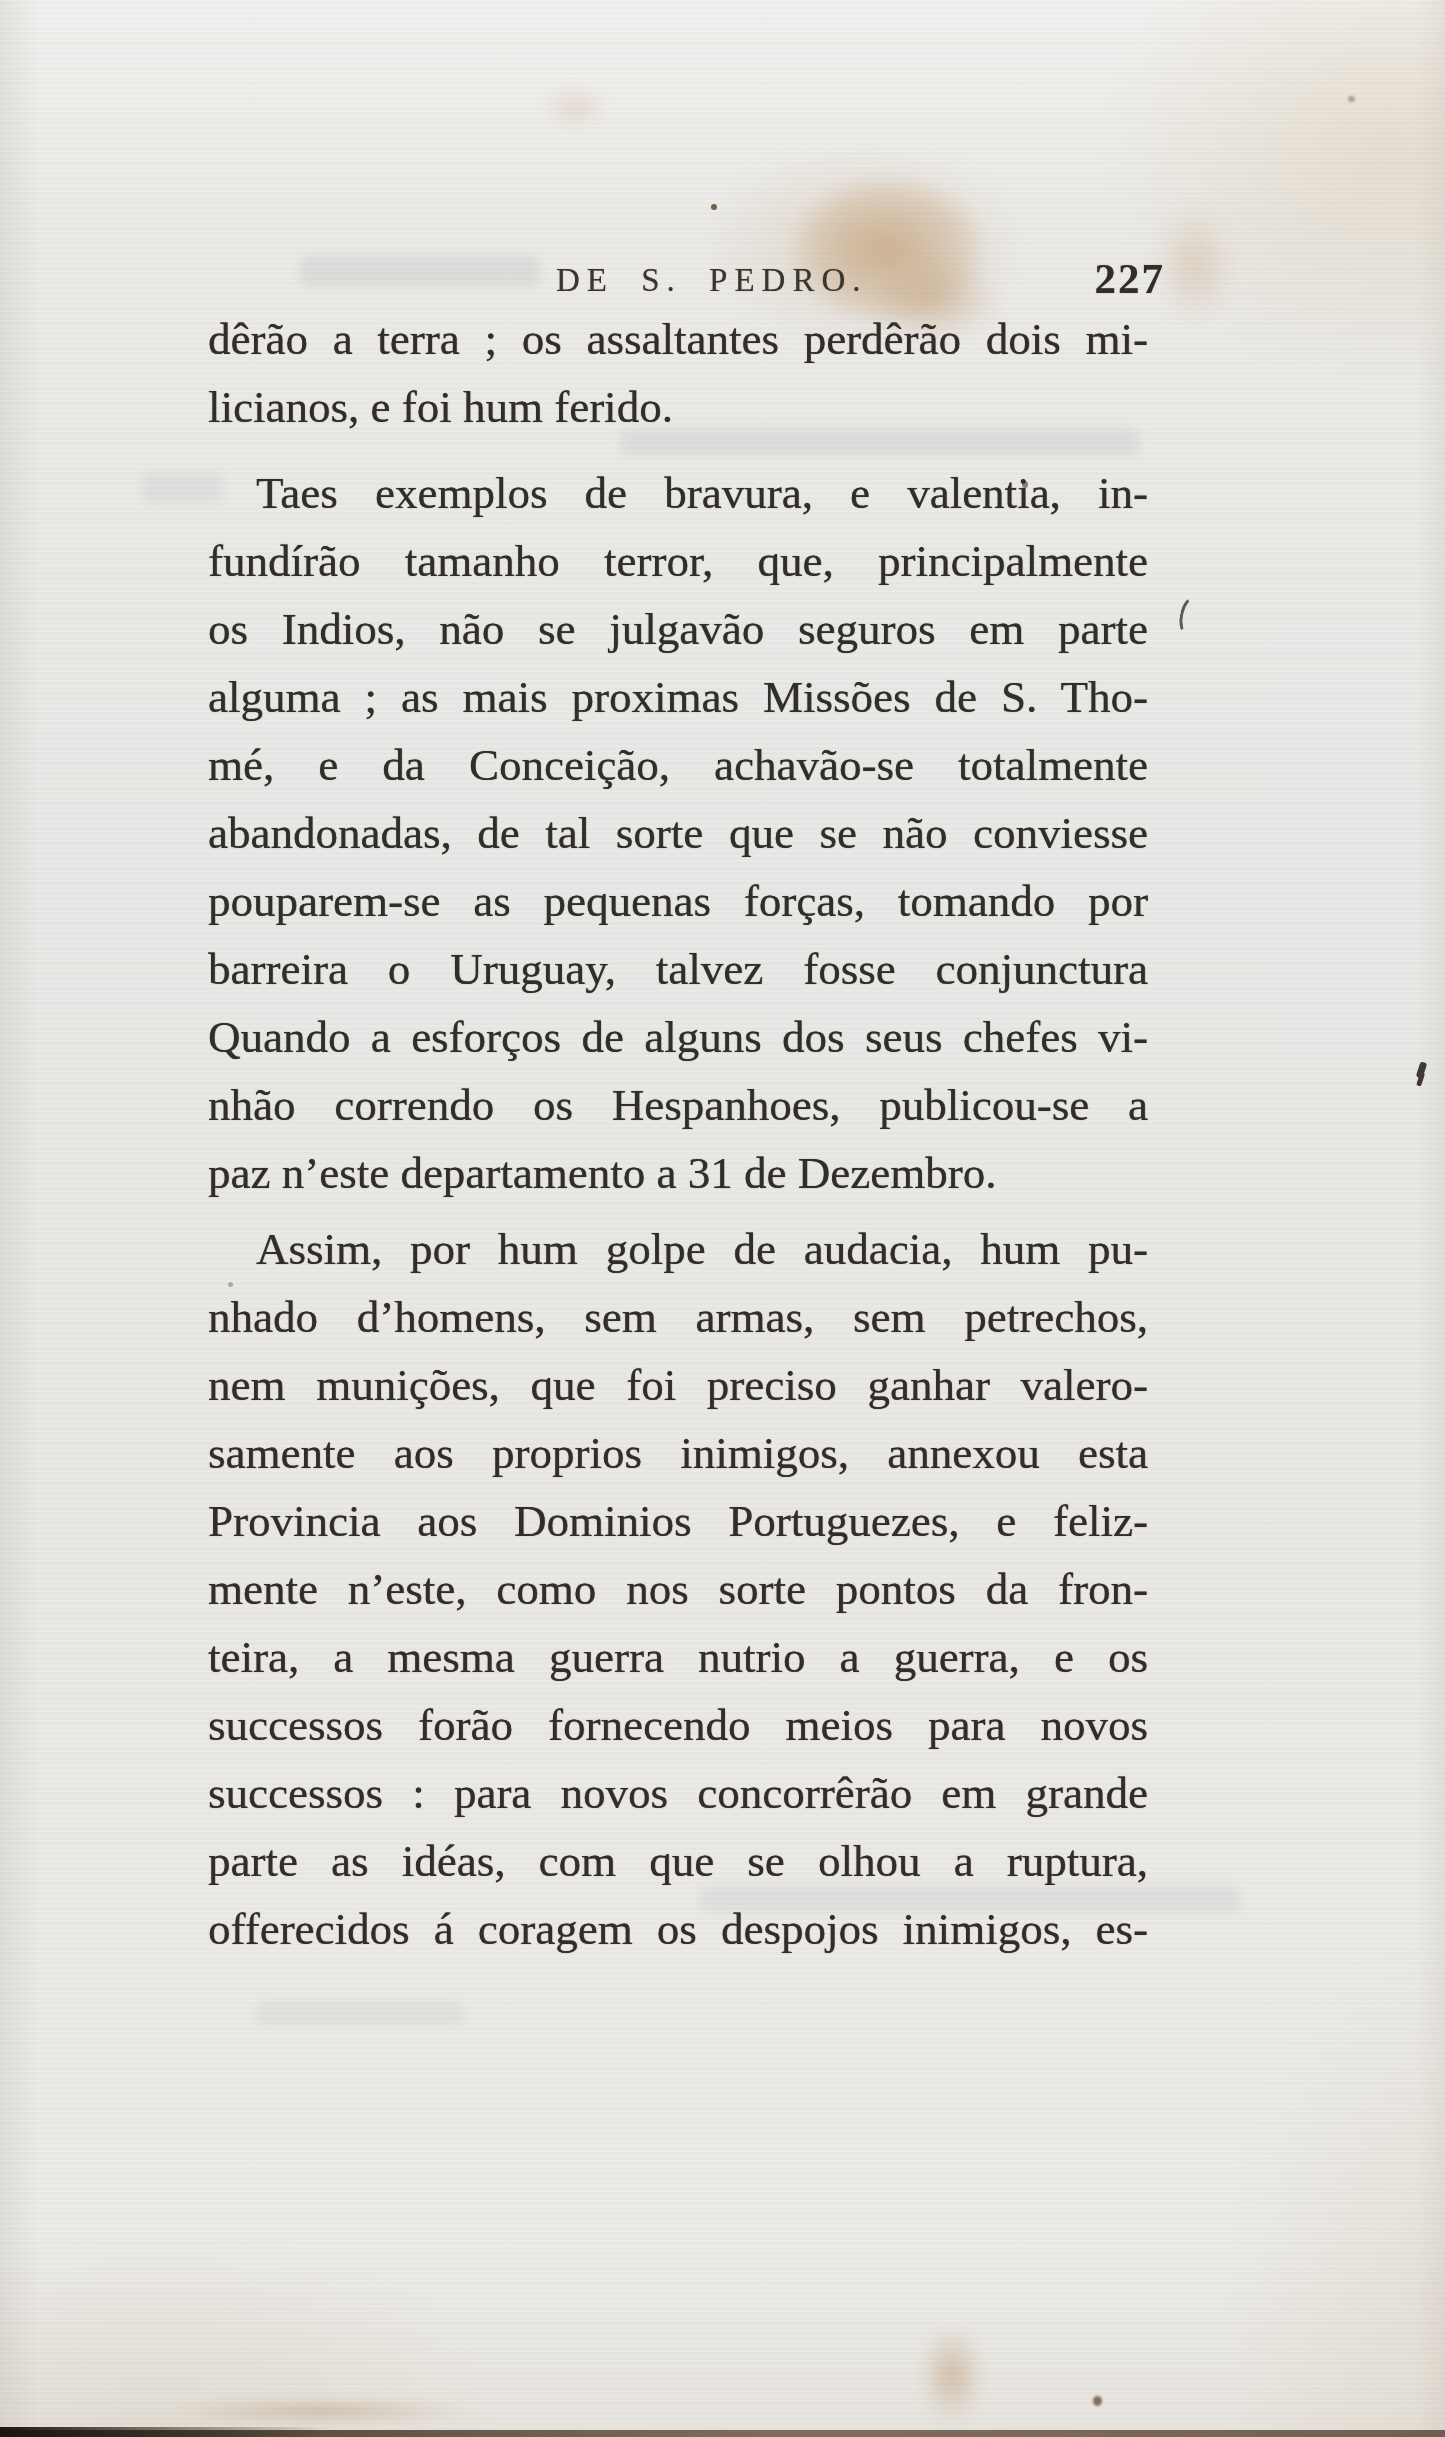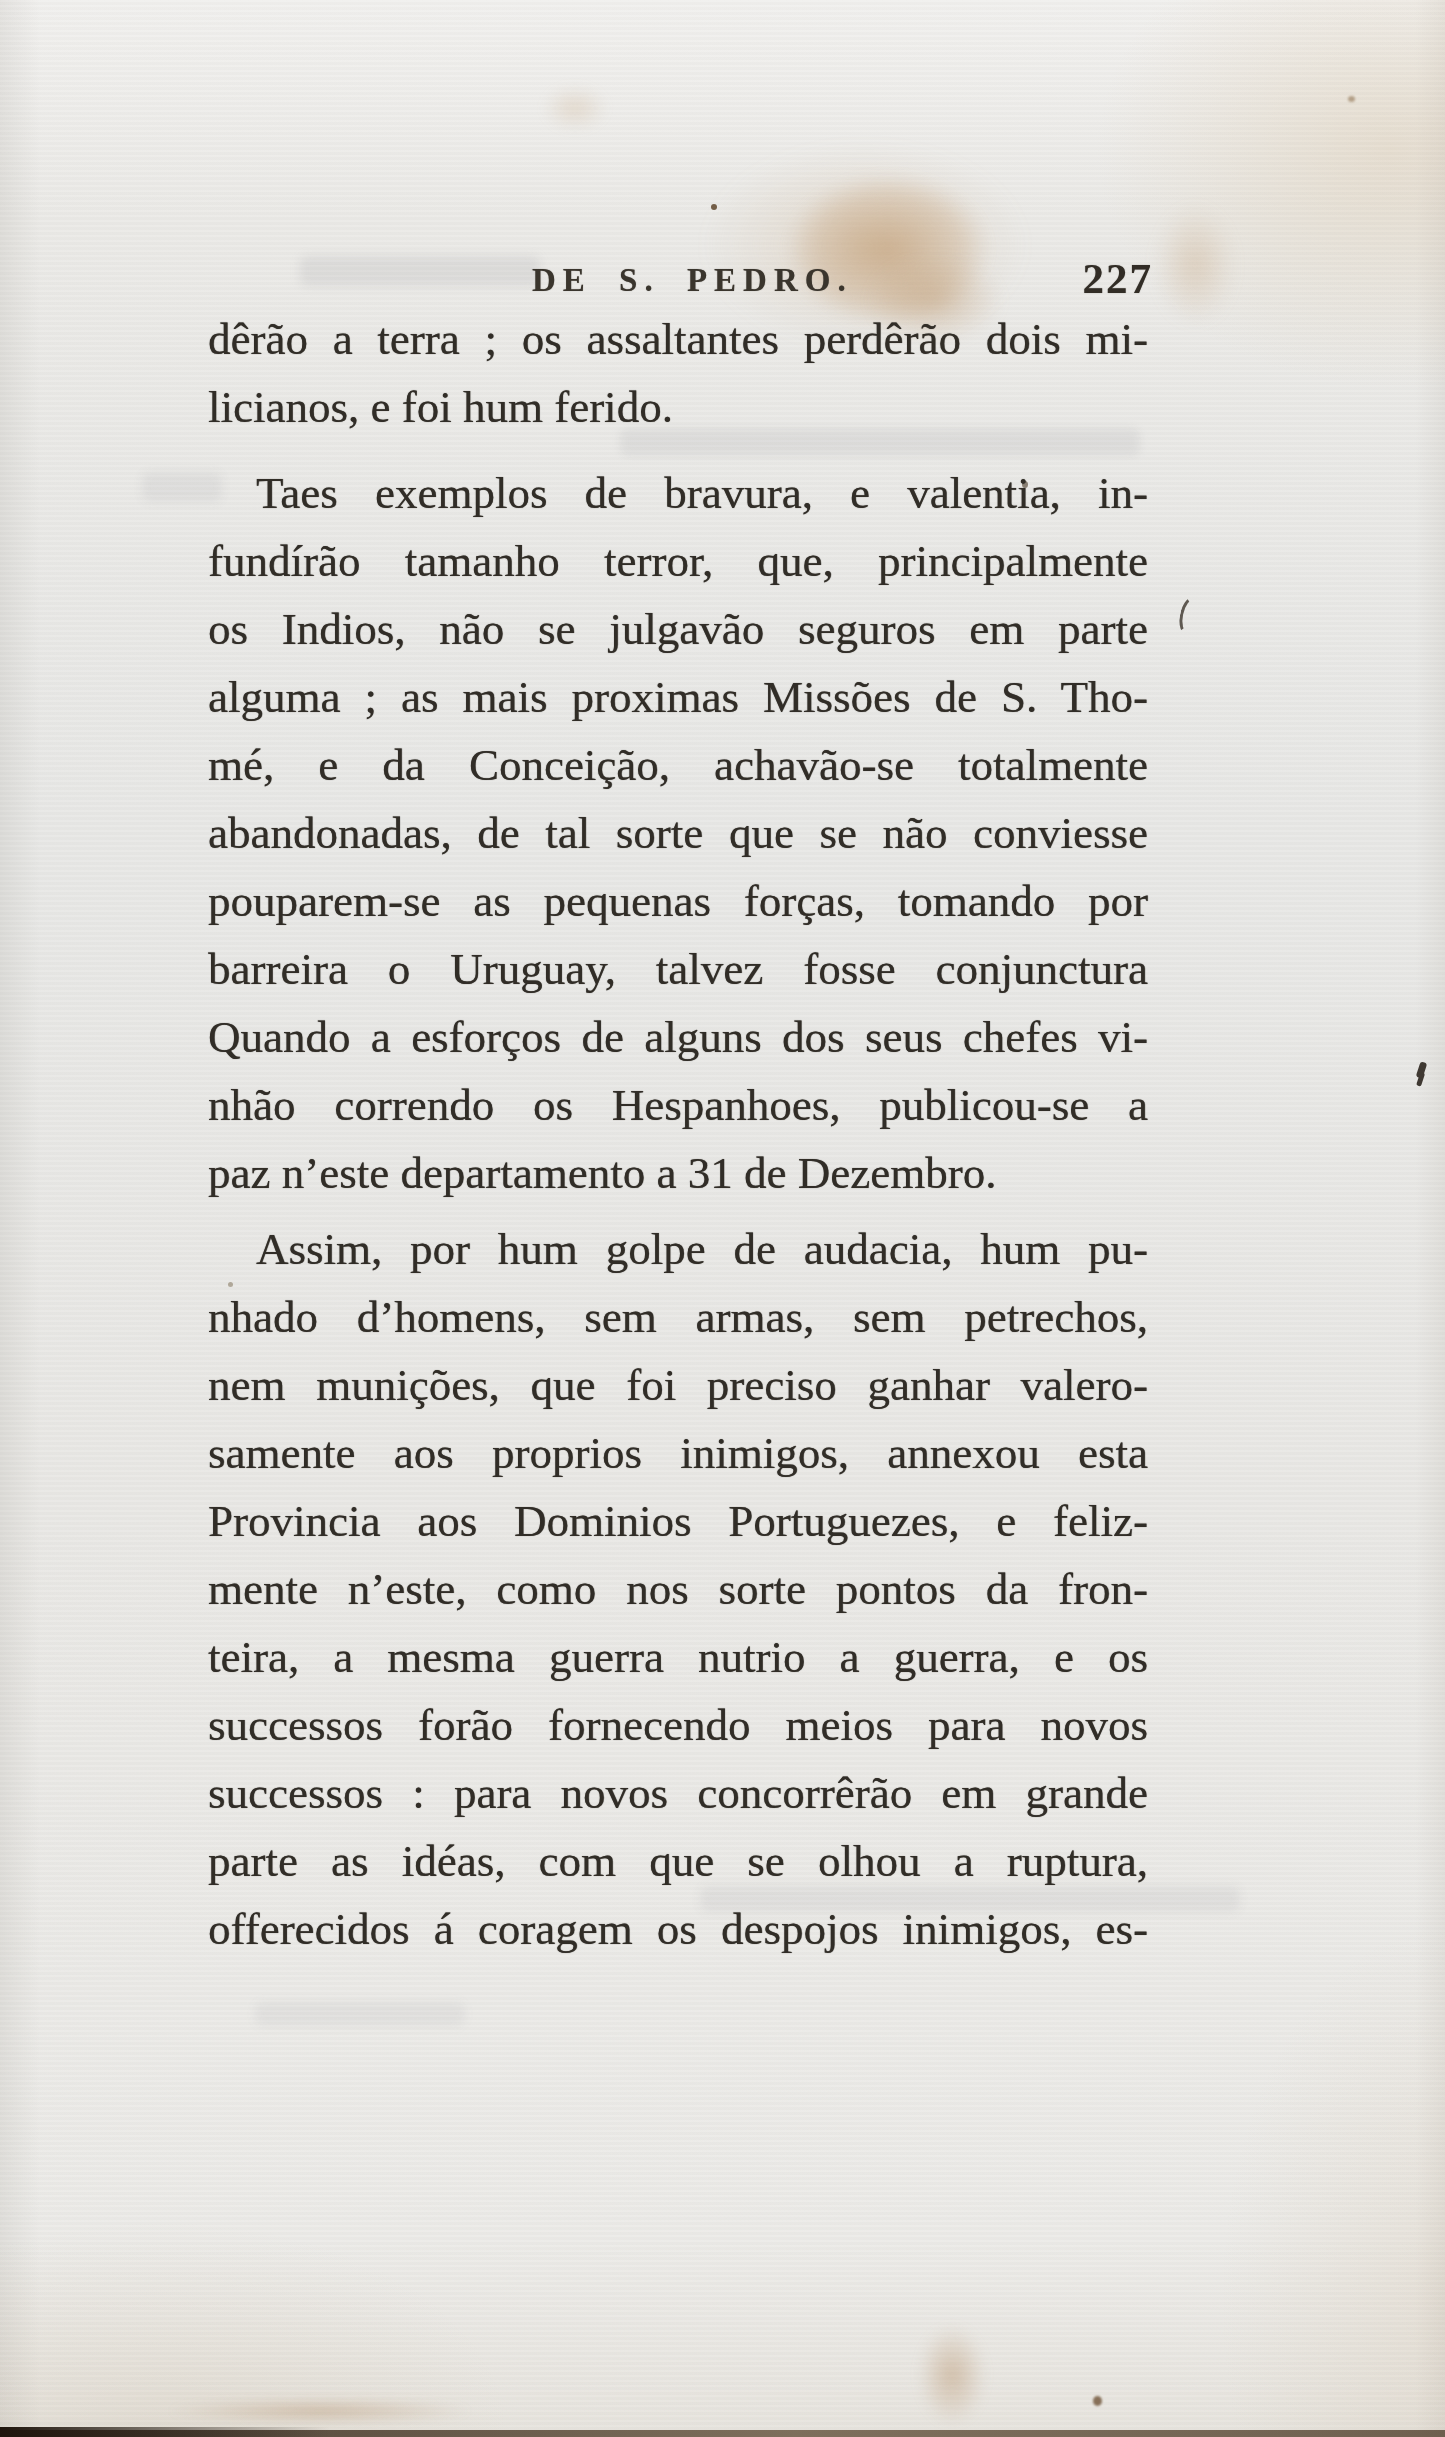--- a/index.html
+++ b/index.html
@@ -23,27 +23,27 @@
     position:absolute;inset:0;pointer-events:none;
     background:repeating-linear-gradient(180deg,
       rgba(255,255,255,0.035) 0 2px,
       rgba(125,125,120,0.030) 2px 5px);
     mix-blend-mode:normal;
   }
   .header{
     position:absolute;top:254px;left:0;width:1445px;height:50px;
   }
   .running-title{
-    position:absolute;left:532px;top:8px;
-    font-size:33px;font-weight:bold;color:#3a352d;
+    position:absolute;left:556px;top:8px;
+    font-size:33px;font-weight:normal;color:#3a352d;
     letter-spacing:7px;word-spacing:12px;white-space:nowrap;
     text-shadow:0 0 1px rgba(58,53,45,0.5);
   }
   .page-number{
-    position:absolute;right:292px;top:0;
+    position:absolute;right:280px;top:0;
     font-size:43px;font-weight:bold;color:#322d26;
     letter-spacing:2px;
     text-shadow:0 0 1px rgba(50,45,38,0.5);
   }
   .text-block{
     position:absolute;left:208px;top:305px;width:940px;
     font-size:45px;line-height:68px;color:#312d27;
     text-shadow:0 0 1px rgba(49,45,39,0.62), 0.4px 0.4px 0.5px rgba(49,45,39,0.35);
   }
   .para{margin:0;}

